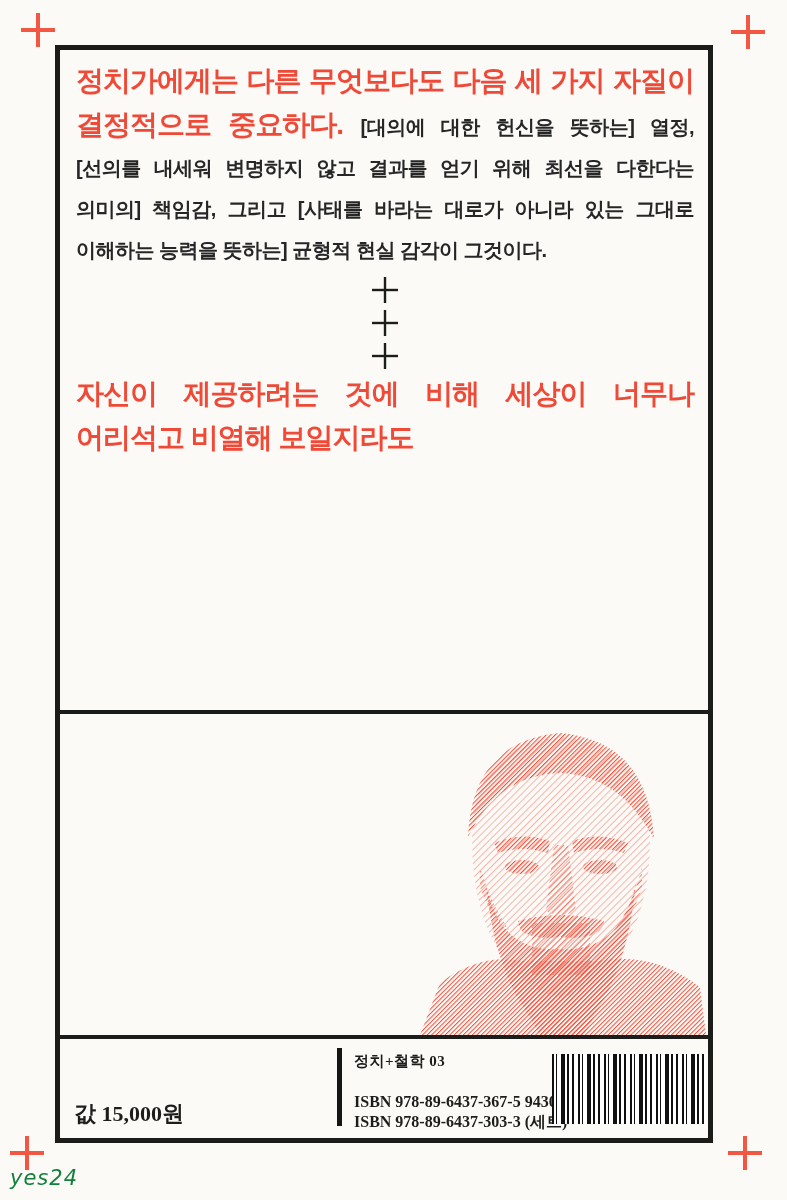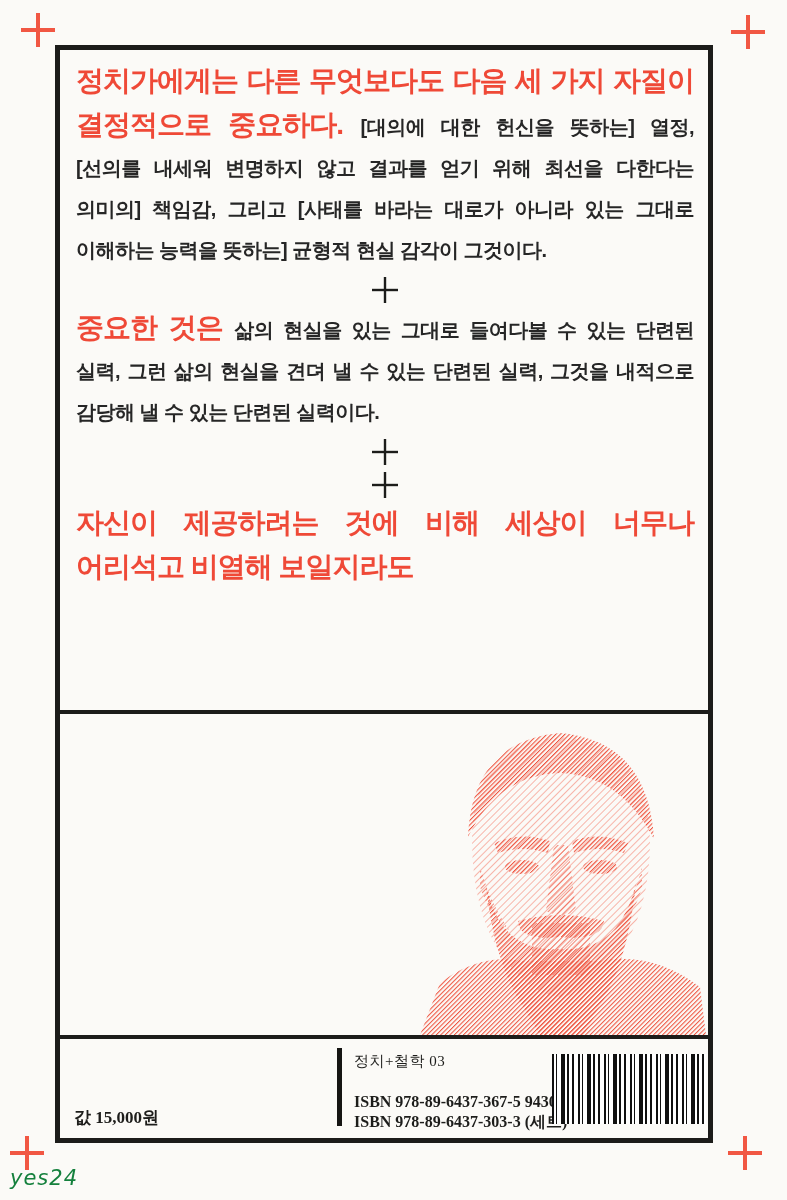--- a/index.html
+++ b/index.html
@@ -46,23 +46,23 @@
     height:325px;box-sizing:border-box;border-top:4px solid #1c1c1a;
     position:relative;overflow:hidden;
   }
   .portrait-band svg.portrait{position:absolute;right:2px;bottom:0;}
 
   
   .footer-band{
     flex:1;box-sizing:border-box;border-top:4px solid #1c1c1a;
     position:relative;font-family:"Liberation Serif","DejaVu Serif",serif;
   }
-  .price{position:absolute;left:14px;bottom:9px;font-size:17px;font-weight:bold;color:#1d1d1b;}
+  .price{position:absolute;left:14px;bottom:9px;font-size:22px;font-weight:bold;color:#1d1d1b;}
   .vrule{position:absolute;left:277px;top:9px;bottom:12px;width:5px;background:#151513;}
-  .series{position:absolute;left:294px;top:13px;font-size:15px;font-weight:normal;color:#1d1d1b;letter-spacing:0.5px;}
+  .series{position:absolute;left:294px;top:13px;font-size:15px;font-weight:bold;color:#1d1d1b;letter-spacing:0.5px;}
   .isbns{position:absolute;left:294px;bottom:6px;font-size:16px;font-weight:bold;line-height:20px;color:#1d1d1b;white-space:nowrap;}
   .barcode{
     position:absolute;right:2px;top:15px;width:154px;height:70px;background:
       repeating-linear-gradient(90deg,
         #101010 0 2px,#ffffff 2px 4px,
         #101010 4px 5px,#ffffff 5px 9px,
         #101010 9px 13px,#ffffff 13px 15px,
         #101010 15px 17px,#ffffff 17px 20px,
         #101010 20px 22px,#ffffff 22px 26px);
   }
@@ -88,21 +88,20 @@
 
       <p class="quote"><span class="hl">정치가에게는 다른 무엇보다도 다음 세 가지 자질이 결정적으로 중요하다.</span><span>[대의에 대한 헌신을 뜻하는] 열정, [선의를 내세워 변명하지 않고 결과를 얻기 위해 최선을 다한다는 의미의] 책임감, 그리고 [사태를 바라는 대로가 아니라 있는 그대로 이해하는 능력을 뜻하는] 균형적 현실 감각이 그것이다.</span></p>
 
       <div class="divider">
         <svg width="26" height="26" viewBox="0 0 26 26">
             <line x1="13" y1="0" x2="13" y2="26" stroke="#1c1c1a" stroke-width="2.4"></line>
             <line x1="0" y1="13" x2="26" y2="13" stroke="#1c1c1a" stroke-width="2.4"></line>
           </svg>
       </div>
 
-      <p class="quote"><span class="hl">중요한 것은</span><span>삶의 현실을 있는 그대로 들여다볼 수 있는 단련된 실력, 그런 삶의 현실을 견뎌 낼 수 있는 단련된 실력, 그것을 내적으로 감당해 낼 수 있는 단련된 실력이다.</span></p>
 
       <div class="divider">
         <svg width="26" height="26" viewBox="0 0 26 26">
             <line x1="13" y1="0" x2="13" y2="26" stroke="#1c1c1a" stroke-width="2.4"></line>
             <line x1="0" y1="13" x2="26" y2="13" stroke="#1c1c1a" stroke-width="2.4"></line>
           </svg>
       </div>
 
 
       <div class="divider">

